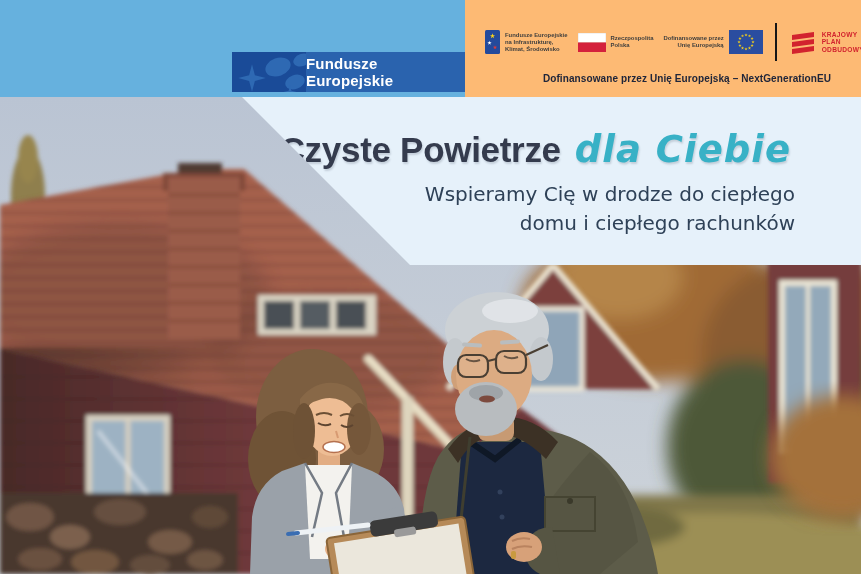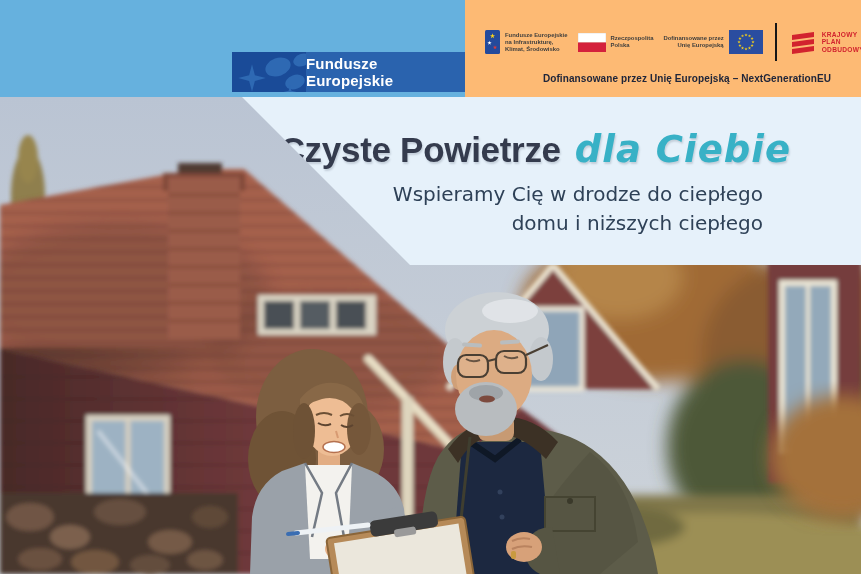--- a/index.html
+++ b/index.html
@@ -39,21 +39,21 @@
   }
   .hero-title .script{
     font-family:"DejaVu Sans",sans-serif;font-style:italic;font-weight:bold;
     font-size:37px;color:#38b1c6;letter-spacing:1px;
   }
   .hero-title .boldpart{
     font-family:"Liberation Sans",sans-serif;font-weight:bold;
     font-size:35px;color:#343b4d;letter-spacing:-.3px;
   }
   .hero-sub{
-    text-align:right;padding-right:98px;margin-top:9px;
+    text-align:right;padding-right:66px;margin-top:9px;
     font-family:"DejaVu Sans",sans-serif;font-size:20px;line-height:29px;color:#2e4157;
   }
   
   .scene{position:absolute;left:0;top:97px;width:861px;height:477px;z-index:1;}
 </style>
 </head>
 <body>
 
 <svg width="0" height="0" style="position:absolute" aria-hidden="true">
   <defs>
@@ -289,21 +289,21 @@
   </svg>
 
   <div class="title-panel">
     <div class="hero-title">
       <span class="script">Nowe</span>
       <span class="boldpart">Czyste Powietrze</span>
       <span class="script">dla Ciebie</span>
     </div>
     <div class="hero-sub">
       <div>Wspieramy Cię w drodze do ciepłego</div>
-      <div>domu i niższych ciepłego</div>
+      <div>domu i ciepłego rachunków</div>
     </div>
   </div>
 
   <div class="header-left"></div>
 
   <div class="header-right">
     <div class="logos-row">
 
       <div class="logo-item">
         <svg width="15" height="24" viewBox="0 0 15 24">

